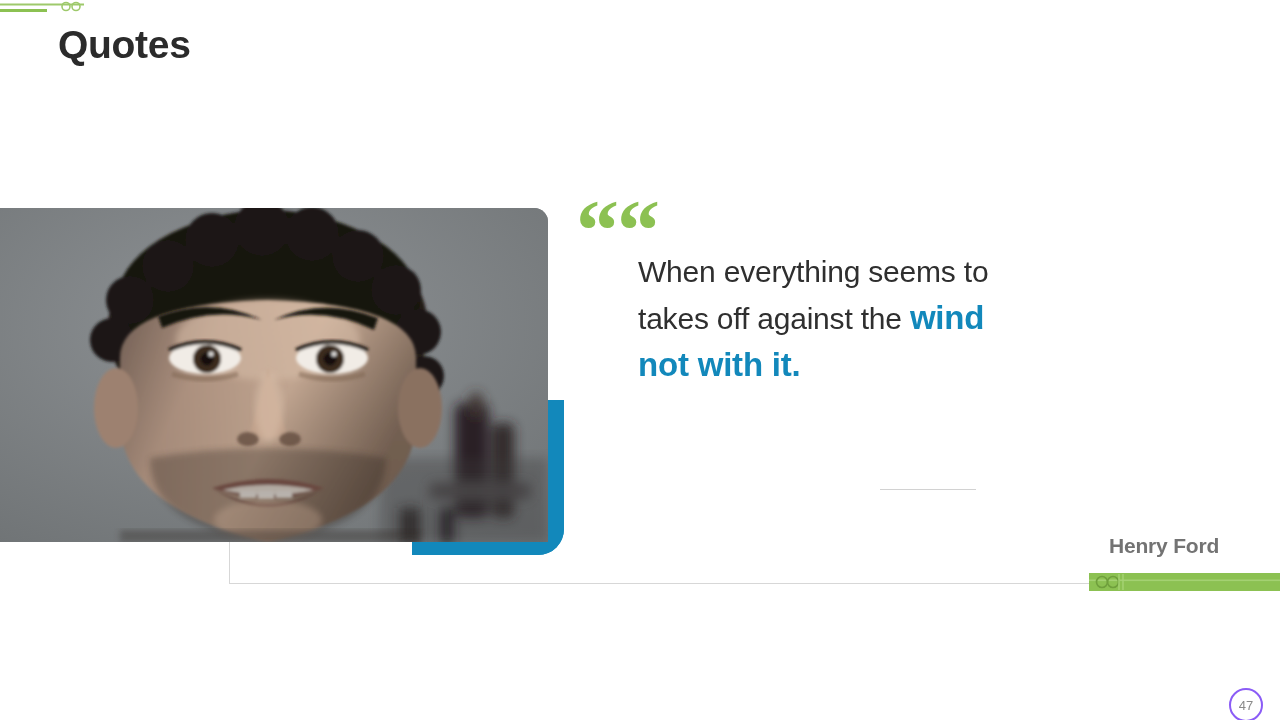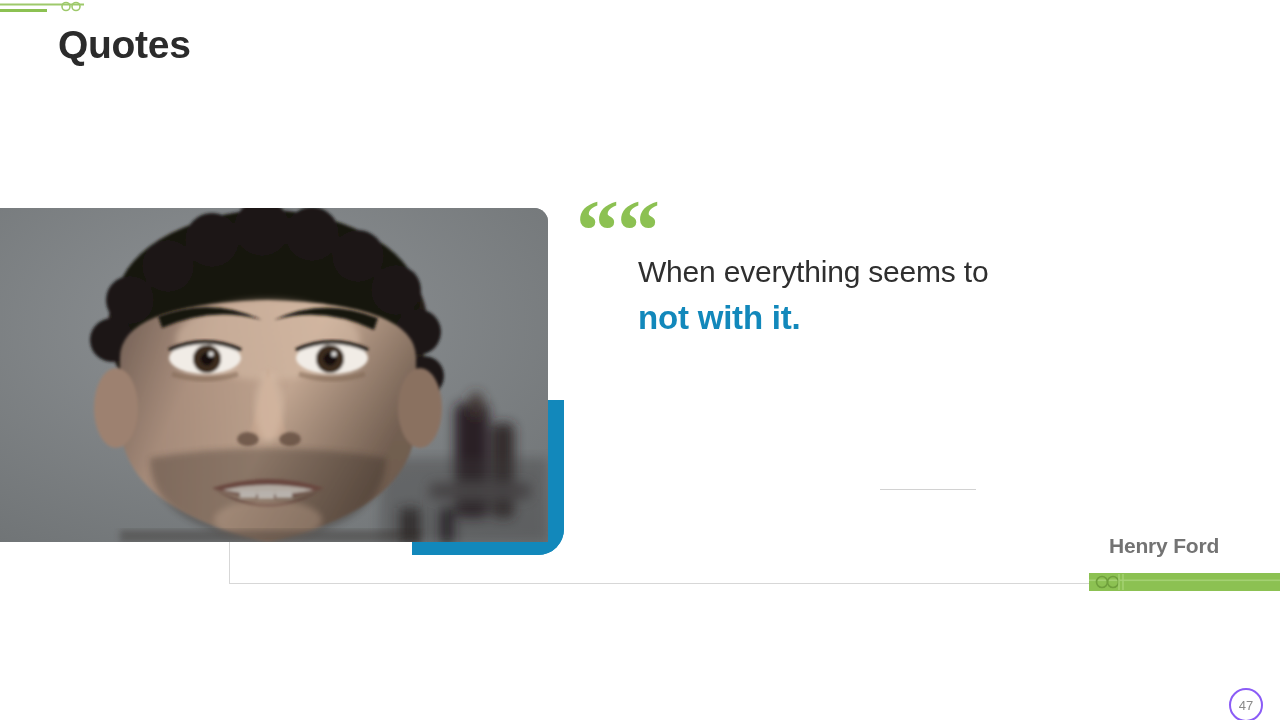--- a/index.html
+++ b/index.html
@@ -291,20 +291,23 @@
 
     <rect x="120" y="322" width="300" height="12" fill="#2f2723" opacity="0.35" filter="url(#soft)"></rect>
   </svg>
 </div>
 
 <div id="quote-mark">““</div>
 
 <div id="quote-body">
   <div class="q-line">When everything seems to</div>
   <div class="q-line">
+    <span>takes off against the </span><span class="accent-lg">wind</span>
+  </div>
+  <div class="q-line">
     <span class="accent-lg">not with it.</span>
   </div>
 </div>
 
 <div id="quote-rule"></div>
 
 <div id="author">Henry Ford</div>
 
 <div id="bottom-ornament">
   <svg width="191" height="22" viewBox="0 0 191 22" xmlns="http://www.w3.org/2000/svg">

